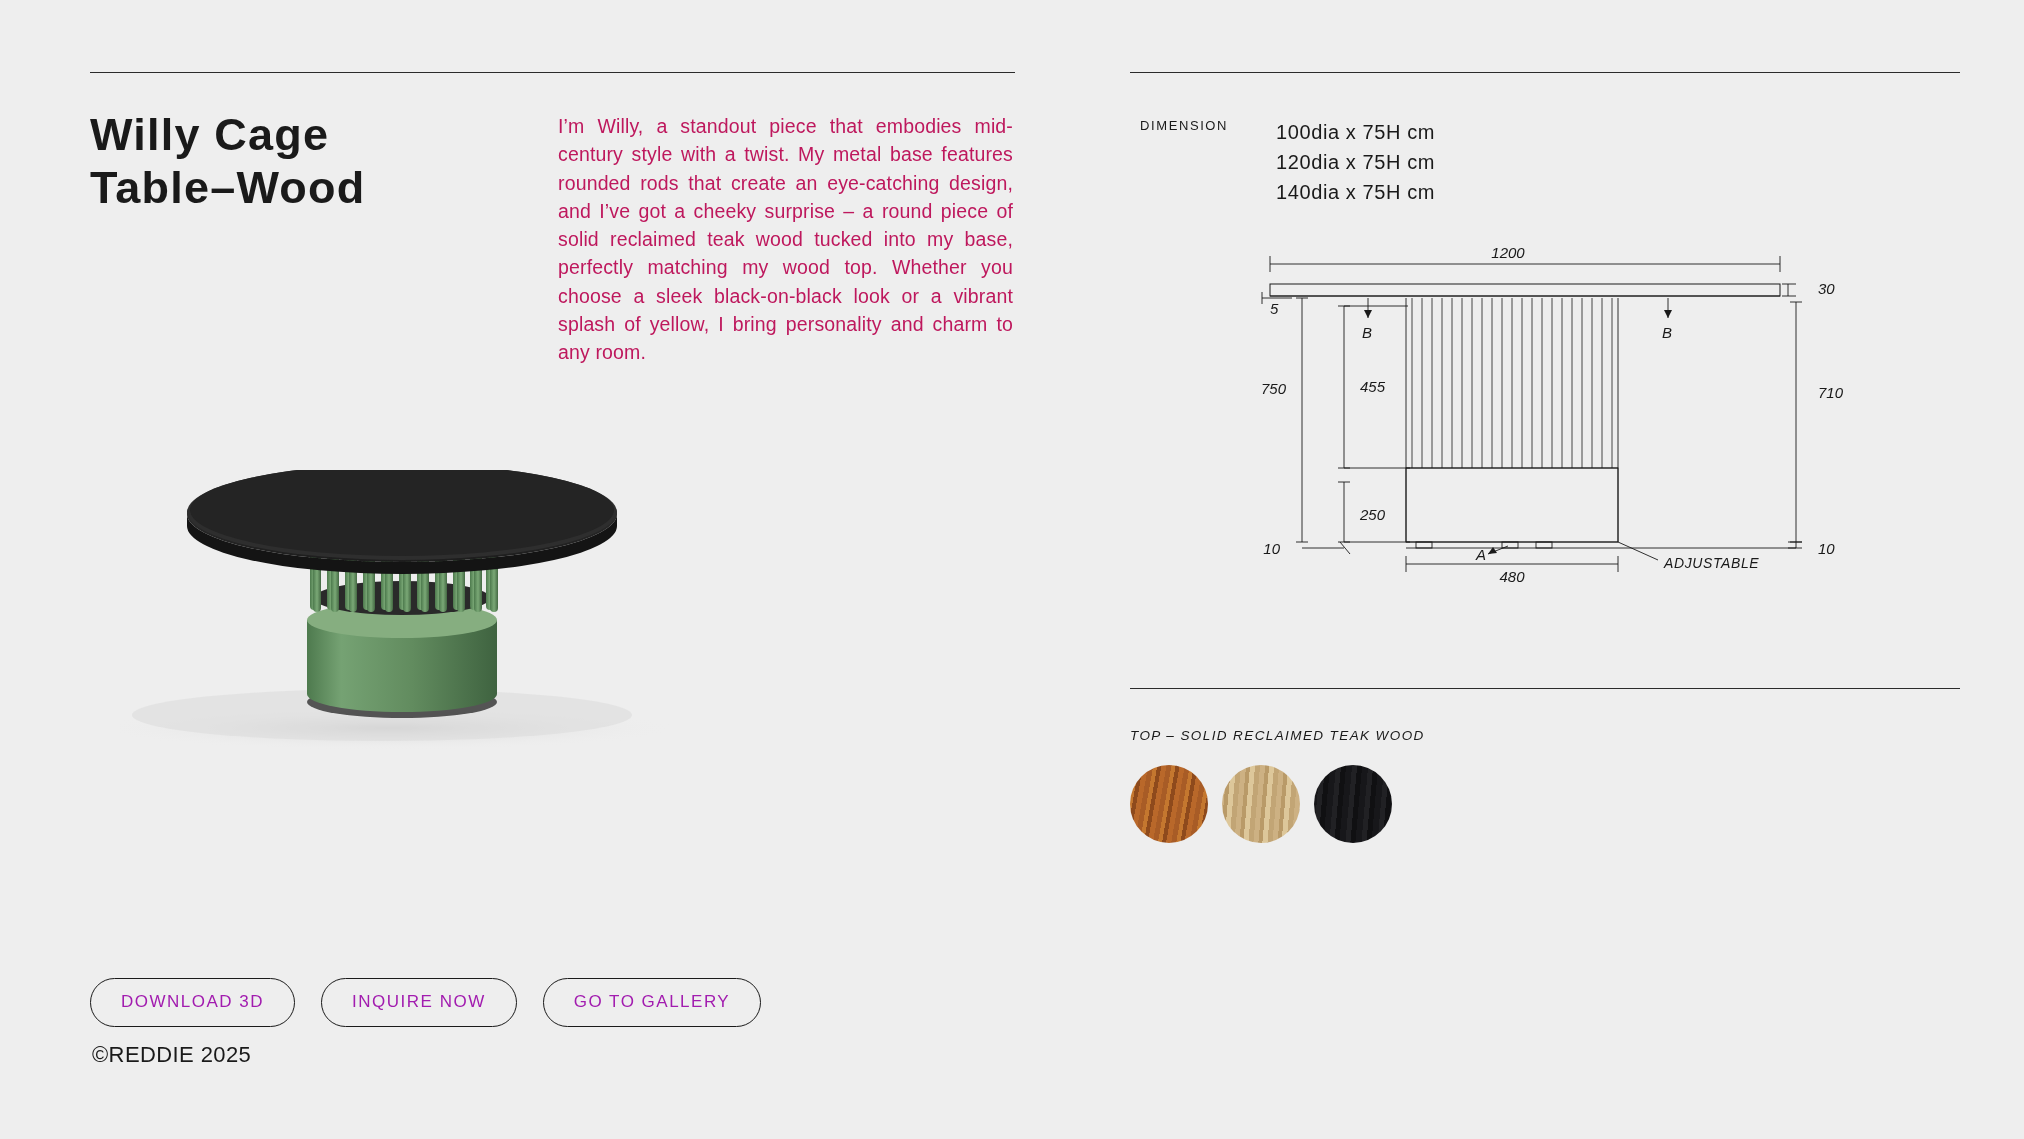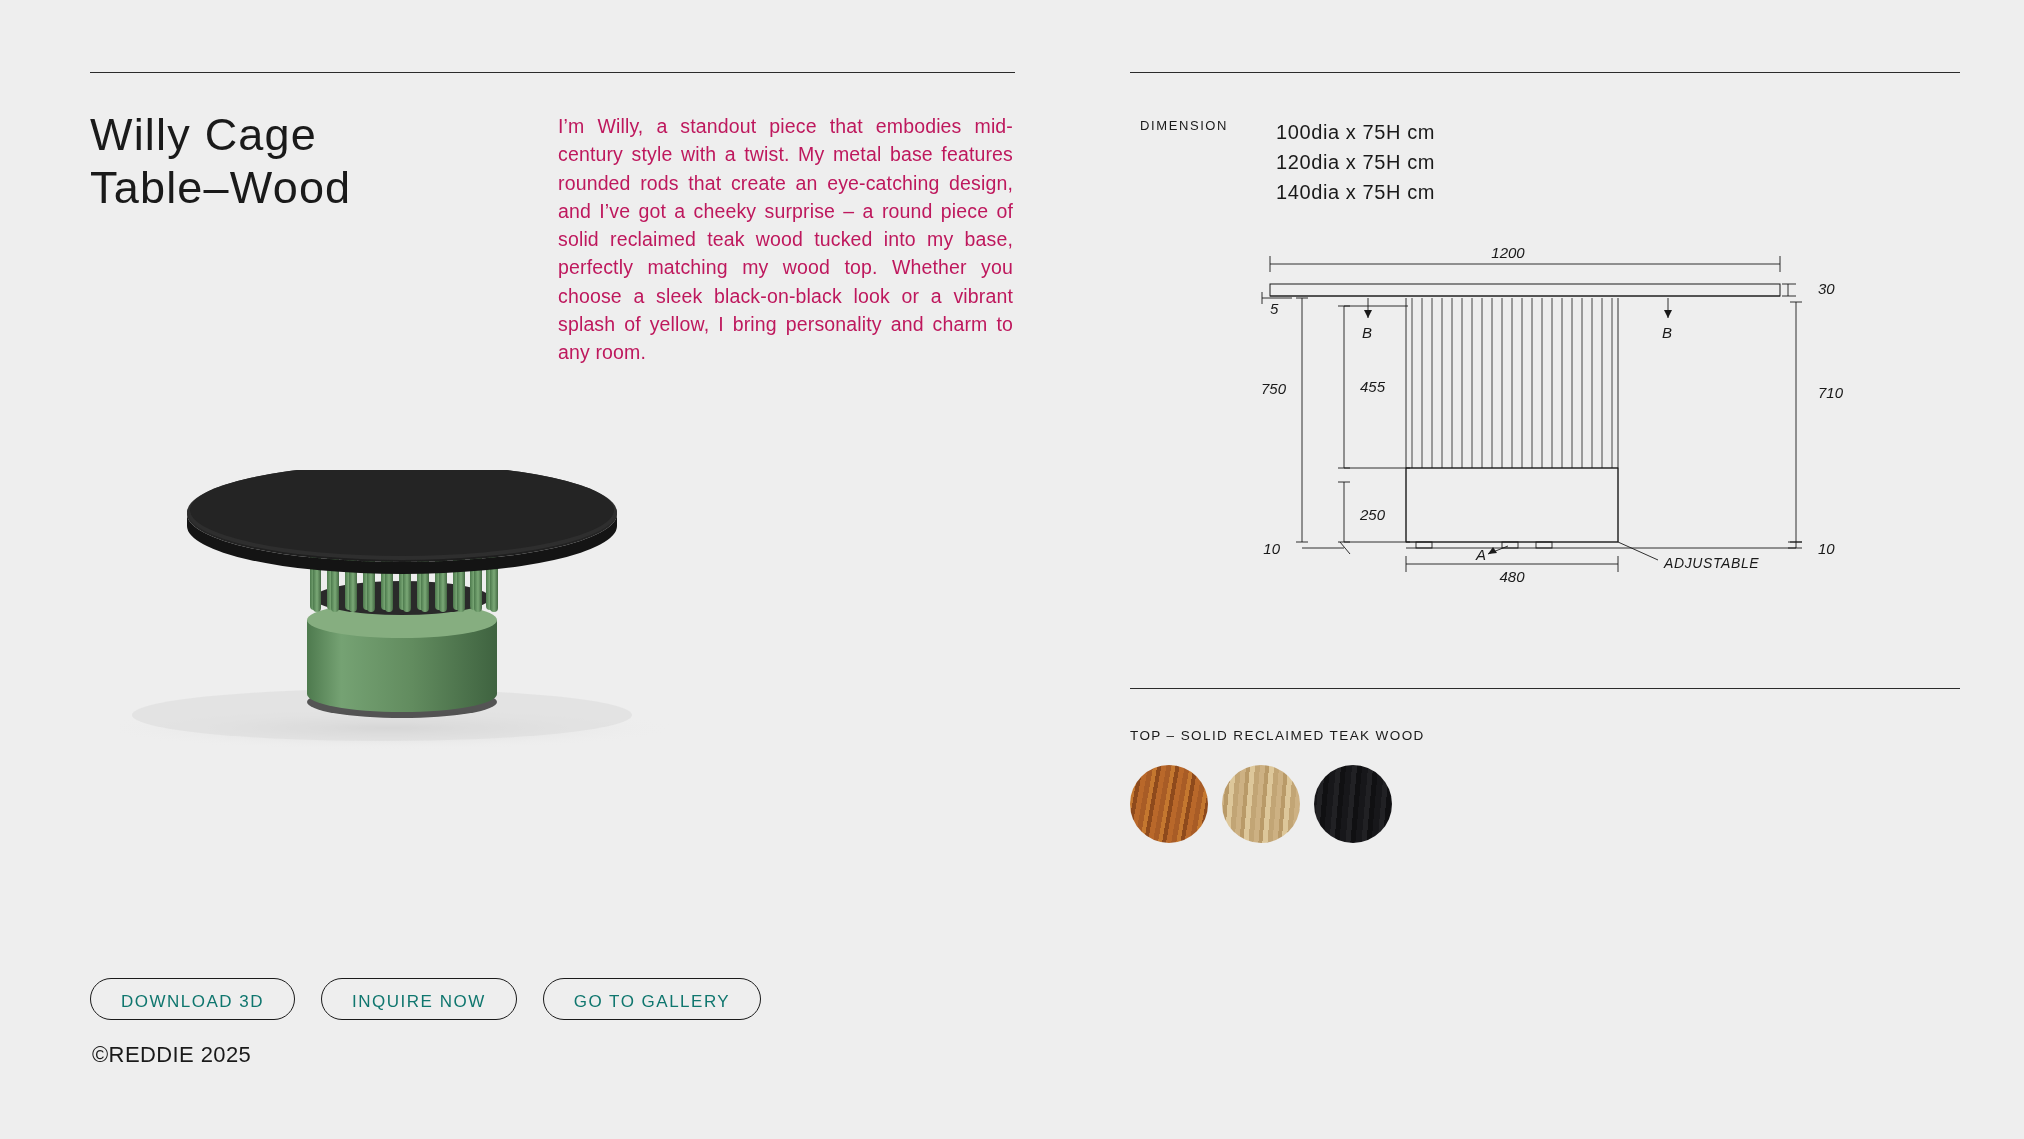--- a/index.html
+++ b/index.html
@@ -29,21 +29,21 @@
   }
   .rule-left { left: 0; top: 72px; width: 925px; }
 
   .title {
     position: absolute;
     left: 0; top: 108px;
     width: 440px;
     font-size: 45px;
     line-height: 1.18;
     letter-spacing: 1.2px;
-    font-weight: 400;
+    font-weight: 700;
     color: #1a1a1a;
     white-space: pre-line;
   }
 
   .desc {
     position: absolute;
     left: 468px; top: 112px;
     width: 455px;
     font-size: 19.5px;
     line-height: 1.45;
@@ -60,24 +60,24 @@
 
   .buttons {
     position: absolute;
     left: 0; top: 978px;
     display: flex;
     gap: 26px;
   }
   .btn {
     border: 1.5px solid #1a1a1a;
     border-radius: 26px;
-    padding: 13px 30px 7px 30px;
+    padding: 13px 30px 14px 30px;
     font-size: 17px;
     letter-spacing: 1.5px;
-    color: #0f766e;
+    color: #a21caf;
     background: transparent;
     cursor: pointer;
     white-space: nowrap;
     font-family: "Liberation Sans", sans-serif;
   }
   .copyright {
     position: absolute;
     left: 2px; top: 1042px;
     font-size: 22px;
     letter-spacing: 0.4px;
@@ -110,21 +110,21 @@
     white-space: pre-line;
     text-align: right;
   }
 
   .tech-drawing {
     position: absolute;
     left: 110px; top: 242px;
     width: 720px; height: 420px; font-style: italic;
   }
 
-  .swatch-group-top { position: absolute; left: 0; top: 728px; }
+  .swatch-group-top { position: absolute; left: 0; top: 728px; font-style: italic; }
   .swatch-group-bottom { position: absolute; left: 368px; top: 728px; }
   .swatch-heading {
     font-size: 13.5px;
     letter-spacing: 1.4px;
     color: #1a1a1a;
     margin-bottom: 22px;
   }
   .swatch-grid {
     display: flex;
     flex-wrap: wrap;

